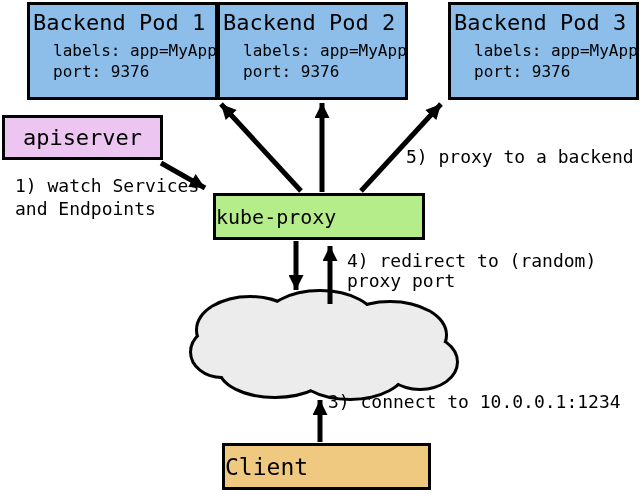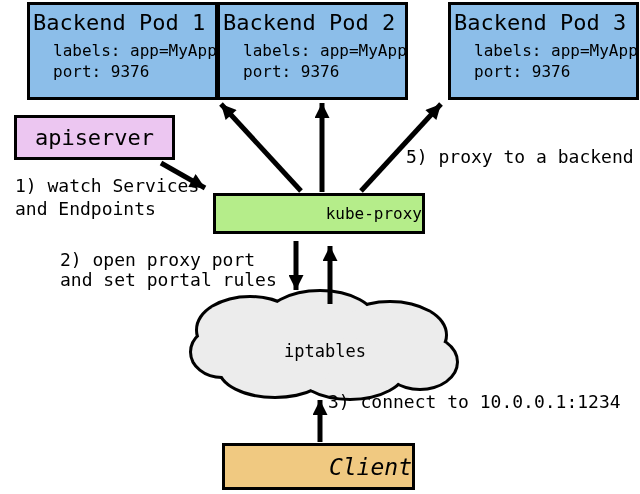--- a/index.html
+++ b/index.html
@@ -35,40 +35,39 @@
     white-space: nowrap;
   }
   .pod-line {
     font-size: 16px;
     line-height: 21px;
     white-space: nowrap;
     margin-left: 20px;
   }
   .pod-line.first { margin-top: 3px; }
   .apiserver {
-    left: 14px; top: 115px;
+    left: 2px; top: 115px;
     width: 161px; height: 45px;
     background: var(--apiserver-fill, #ECC6F1);
     display: flex; align-items: center; justify-content: center;
     font-size: 22px;
   }
   .kubeproxy {
     left: 213px; top: 193px;
-    width: 212px; height: 41px;
+    width: 212px; height: 47px;
     background: var(--kube-proxy-fill, #B5ED8A);
-    display: flex; align-items: center; justify-content: flex-end;
-    font-size: 16px;
+    display: flex; align-items: center; justify-content: flex-start;
+    font-size: 20px;
   }
   .client {
     left: 222px; top: 443px;
-    width: 193px; height: 47px;
+    width: 209px; height: 47px;
     background: var(--client-fill, #F0C981);
-    display: flex; align-items: center; justify-content: flex-end;
+    display: flex; align-items: center; justify-content: flex-start;
     font-size: 23px;
-    font-style: italic;
   }
   .cloud-label {
     position: absolute;
     left: 255px; top: 341px;
     width: 140px;
     text-align: center;
     font-size: 17px;
     line-height: 21px;
   }
   .note {
@@ -150,26 +149,25 @@
   </div>
 
   <div class="box apiserver">
     <span>apiserver</span>
   </div>
 
   <div class="box kubeproxy">
     <span>kube-proxy</span>
   </div>
 
-  <div class="cloud-label">iptables</div>
 
   <div class="box client">
     <span>Client</span>
   </div>
 
   <div class="note note1">1) watch Services
 and Endpoints</div>
-  <div class="note note2">2) open proxy port
-and set portal rules</div>
   <div class="note note3">3) connect to 10.0.0.1:1234</div>
+  <div class="note note4">4) redirect to (random)
+proxy port</div>
   <div class="note note5">5) proxy to a backend</div>
 
 </div>
 
 </body></html>

